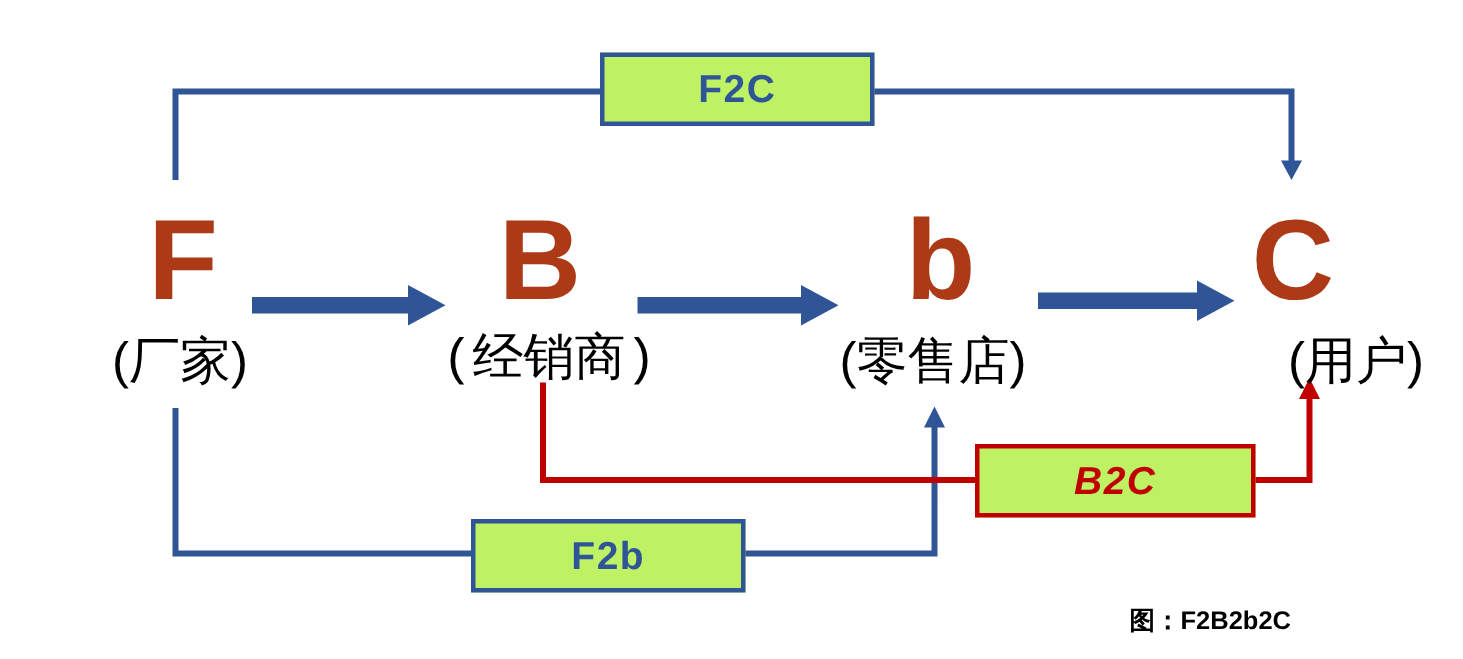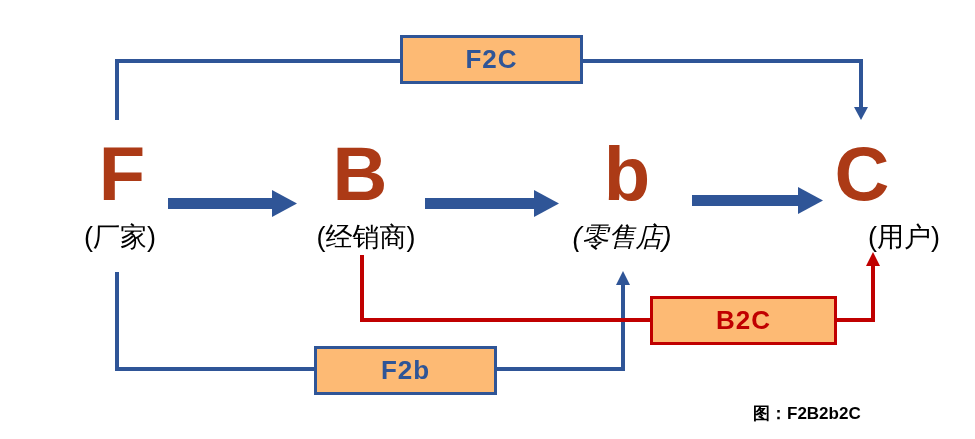--- a/index.html
+++ b/index.html
@@ -24,46 +24,46 @@
   .stroke-blue { stroke: var(--blue); fill: none; stroke-width: 4; }
   .stroke-red  { stroke: var(--red);  fill: none; stroke-width: 4; }
   .fill-blue { fill: var(--blue); stroke: none; }
   .fill-red  { fill: var(--red);  stroke: none; }
 
   .label-box {
     position: absolute;
     z-index: 2;
     box-sizing: border-box;
     height: 49px;
-    background: #fdba74;
+    background: #bef264;
     text-align: center;
     line-height: 43px;
     font-size: 26px;
     font-weight: bold;
     letter-spacing: 1px;
   }
   .label-box.blue { border: 3px solid var(--blue); color: var(--blue); }
-  .label-box.red  { border: 3px solid var(--red);  color: var(--red); }
+  .label-box.red  { border: 3px solid var(--red);  color: var(--red); font-style: italic; }
 
   .node-letter {
     position: absolute;
     z-index: 2;
     width: 160px;
     text-align: center;
     font-size: 76px;
     font-weight: bold;
     line-height: 1;
     color: var(--brick);
   }
   .node-label {
     position: absolute;
     z-index: 2;
     width: 200px;
     text-align: center;
-    font-size: 27px;
+    font-size: 34px;
     line-height: 1.2;
     color: var(--ink);
   }
   .caption {
     position: absolute;
     z-index: 2;
     left: 753px;
     top: 402px;
     font-size: 17px;
     font-weight: bold;
@@ -110,18 +110,18 @@
   <div class="label-box red" style="left:650px; top:296px; width:187px;">
     <span>B2C</span>
   </div>
 
   <div class="node-letter" style="left:42px;  top:136px;">F</div>
   <div class="node-letter" style="left:280px; top:136px;">B</div>
   <div class="node-letter" style="left:547px; top:136px;">b</div>
   <div class="node-letter" style="left:782px; top:136px;">C</div>
 
   <div class="node-label" style="left:20px;  top:221px;">(厂家)</div>
-  <div class="node-label" style="left:266px; top:221px;">(经销商)</div>
-  <div class="node-label" style="left:522px; top:221px;font-style:italic;">(零售店)</div>
+  <div class="node-label" style="left:266px; top:221px;font-family:Liberation Mono, monospace;">(经销商)</div>
+  <div class="node-label" style="left:522px; top:221px;">(零售店)</div>
   <div class="node-label" style="left:804px; top:221px;">(用户)</div>
 
   <div class="caption">图：F2B2b2C</div>
 </div>
 
 </body></html>

